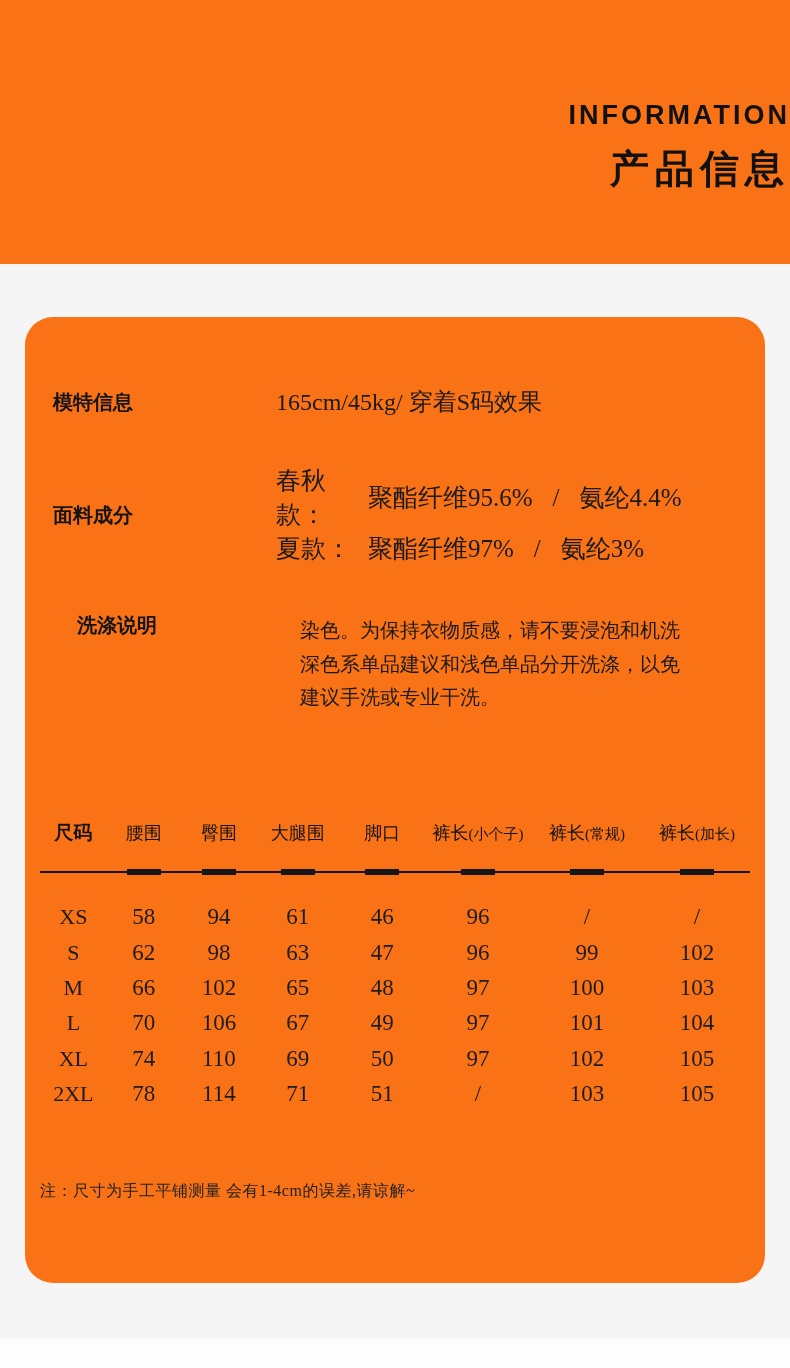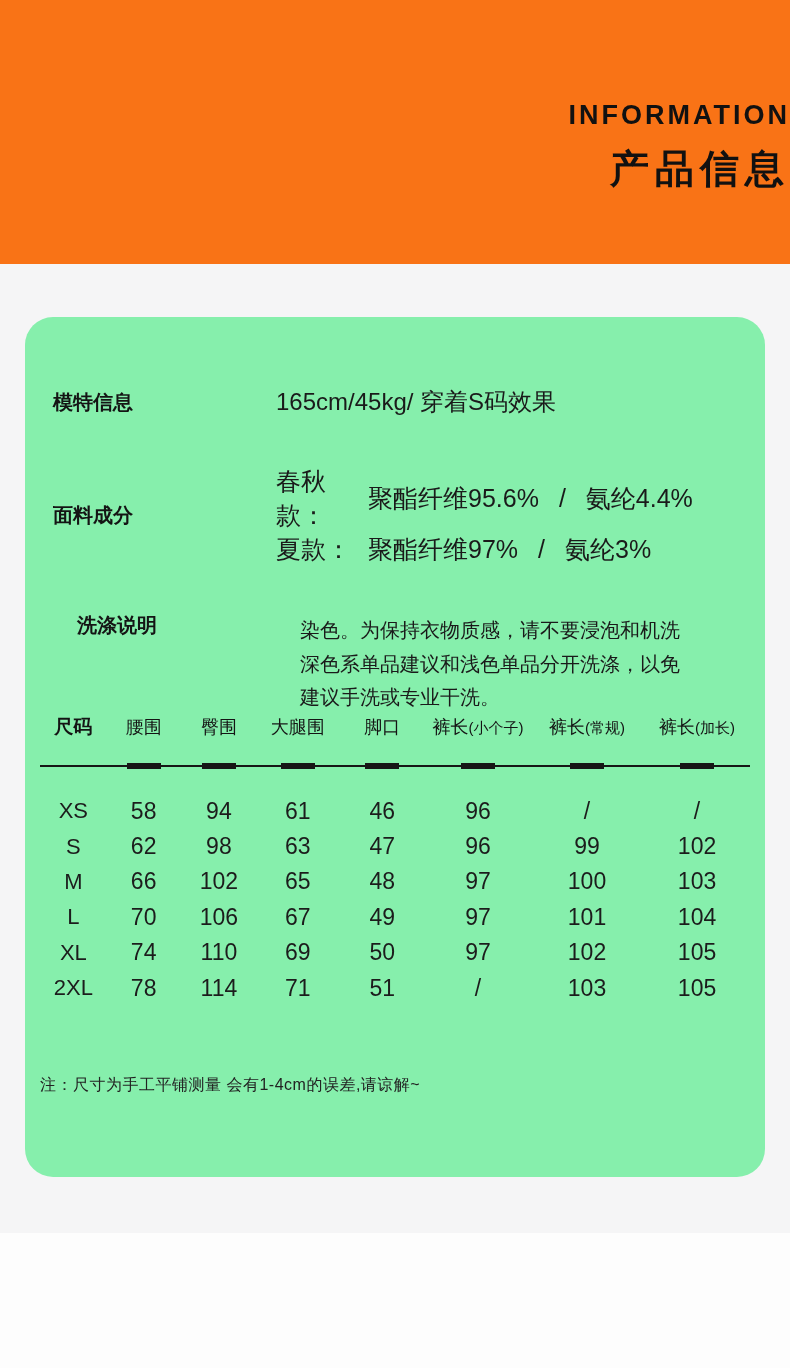--- a/index.html
+++ b/index.html
@@ -38,23 +38,24 @@
   .gray-section {
     background: #f5f5f6;
     padding-top: 53px;
     padding-bottom: 56px;
   }
 
   
   .card {
     width: 740px;
     margin: 0 auto;
-    background: #86efac;
+    background: #f97316;
     border-radius: 28px;
     padding: 74px 15px 82px;
+    font-family: Liberation Serif, serif;
   }
 
   
   .info-rows { padding: 0 13px; }
   .info-row { display: flex; align-items: flex-start; }
   .info-row.align-center { align-items: center; }
   .info-label {
     width: 223px;
     flex-shrink: 0;
     font-size: 20px;
@@ -65,21 +66,21 @@
   .info-value { font-size: 24px; line-height: 22px; color: #1a1a1a; }
   .row-model { margin-top: 0; }
   .row-fabric { margin-top: 51px; }
   .fabric-line { display: flex; align-items: center; font-size: 25px; line-height: 34px; color: #1a1a1a; }
   .fabric-season { display: inline-block; width: 92px; }
   .fabric-sep { margin: 0 20px; }
   .row-wash { margin-top: 48px; margin-left: 24px; }
   .wash-line { font-size: 20px; line-height: 33.5px; color: #1a1a1a; }
 
   
-  .size-table { }
+  .size-table { margin-top: 106px; }
   .thead, .tr {
     display: grid;
     grid-template-columns: 9.4% 10.4% 10.8% 11.4% 12.4% 14.6% 16.1% 14.9%;
   }
   .th {
     text-align: center;
     font-size: 18px;
     line-height: 24px;
     color: #141414;
     white-space: nowrap;

